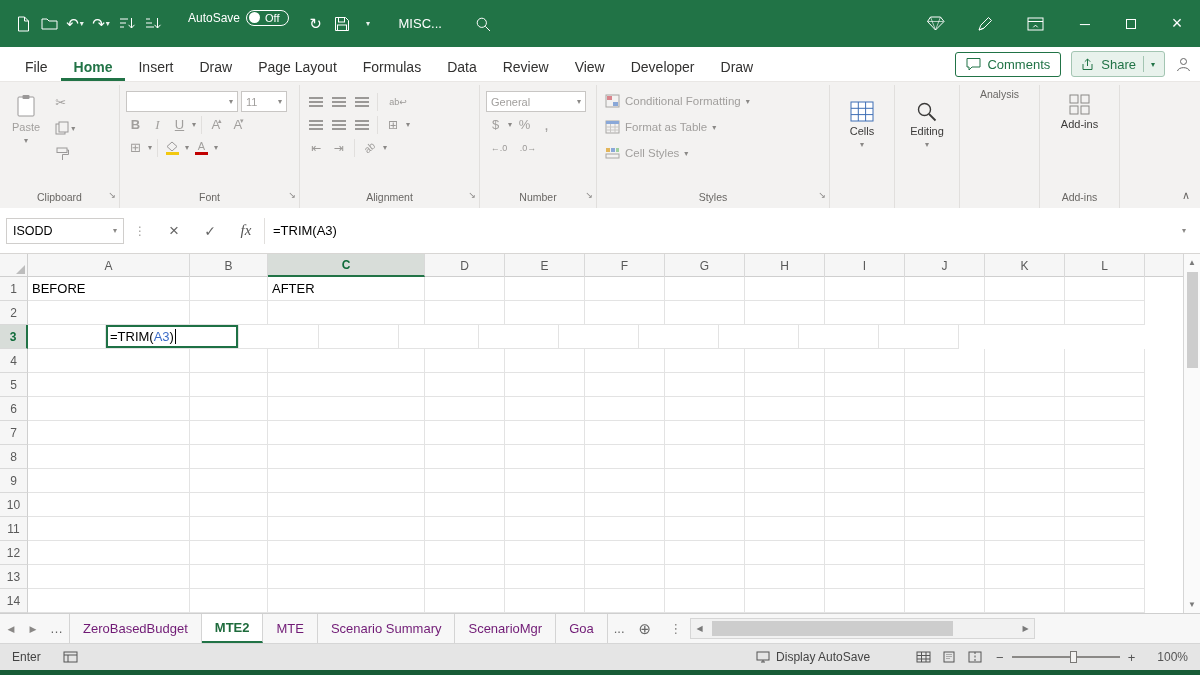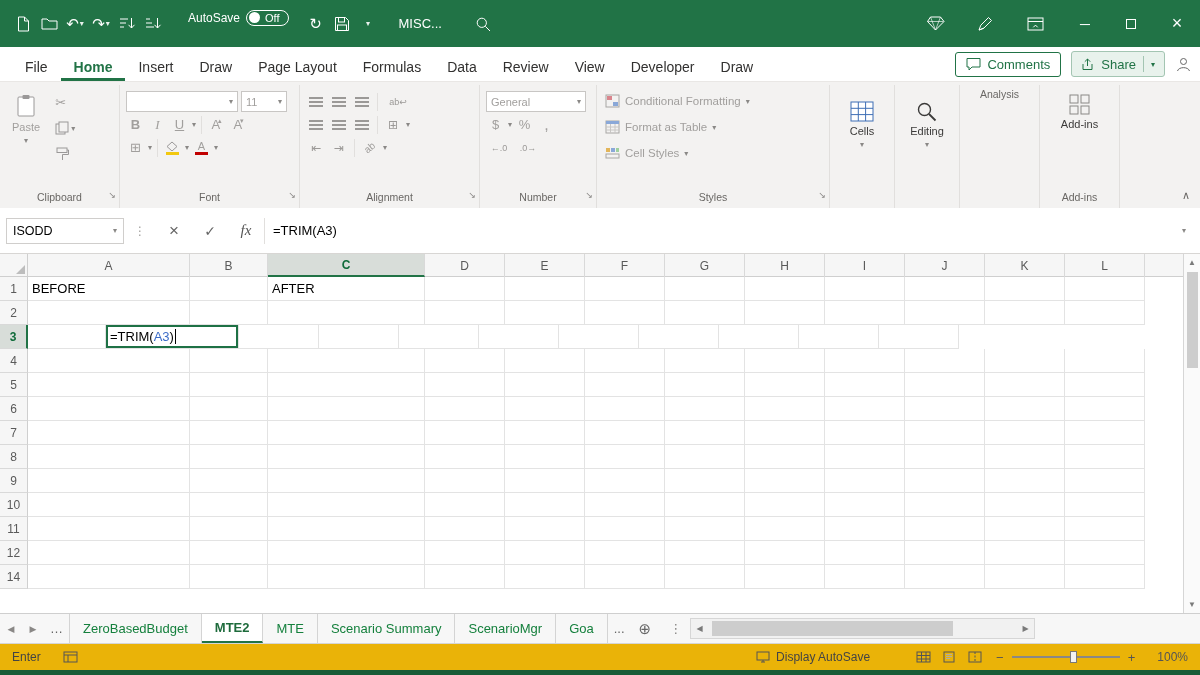--- a/index.html
+++ b/index.html
@@ -90,32 +90,32 @@
 .vscroll{width:17px;flex:none;background:#fafafa;border-left:1px solid #d6d6d6;display:flex;flex-direction:column;align-items:center;}
 .sarrow{font-size:8px;color:#7a7a7a;height:17px;display:flex;align-items:center;justify-content:center;width:100%;}
 .vthumb{width:11px;height:96px;background:#cdcdcd;margin-top:1px;}
 .vspace{flex:1;}
 
 
 .sheetbar{height:30px;background:#f7f7f7;border-top:1px solid #cfcfcf;display:flex;align-items:stretch;flex:none;font-size:13px;}
 .snav{width:22px;display:flex;align-items:center;justify-content:center;font-size:9px;color:#8a8886;}
 .sellip{display:flex;align-items:center;padding:0 6px;color:#666;}
 .stabs{display:flex;align-items:stretch;}
-.stab{display:flex;align-items:center;padding:0 13px;border-right:1px solid #d4d4d4;color:#15803d;}
+.stab{display:flex;align-items:center;padding:0 13px;border-right:1px solid #d4d4d4;color:#701a75;}
 .stabs .stab:first-child{border-left:1px solid #d4d4d4;}
 .stab.active{background:#fff;color:#1e6b3c;font-weight:700;border-bottom:2px solid #217346;}
 .saddbtn{display:flex;align-items:center;padding:0 8px;color:#666;font-size:15px;}
 .sdots{display:flex;align-items:center;color:#8a8886;padding:0 6px;margin-left:4px;}
 .hscroll{display:flex;align-items:center;margin:4px 8px 4px 2px;border:1px solid #d6d6d6;background:#f1f1f1;width:345px;}
 .hscroll .sarrow{width:17px;height:100%;}
 .htrack{flex:1;height:100%;position:relative;}
 .hthumb{position:absolute;left:4px;top:2px;bottom:2px;width:78%;background:#cdcdcd;}
 
 
-.statusbar{height:27px;background:#eab308;border-top:1px solid #d6d6d6;display:flex;align-items:center;flex:none;padding:0 12px;font-size:12px;color:#444;}
+.statusbar{height:27px;background:#e5e5e5;border-top:1px solid #d6d6d6;display:flex;align-items:center;flex:none;padding:0 12px;font-size:12px;color:#444;}
 .smode{margin-right:22px;}
 .sdisplay{display:flex;align-items:center;gap:6px;margin-left:auto;margin-right:40px;}
 .viewbtn{display:flex;align-items:center;justify-content:center;width:26px;height:20px;}
 .zoomglyph{margin:0 8px;color:#555;font-size:13px;}
 .ztrack{width:108px;height:2px;background:#8a8886;position:relative;}
 .zthumb{position:absolute;left:54%;top:-5px;width:7px;height:12px;background:#f3f2f1;border:1px solid #7a7876;}
 .zoomval{margin-left:14px;color:#555;}
 .greenstrip{height:5px;background:#185c37;flex:none;}
 svg{display:block;}
 </style>
@@ -692,20 +692,35 @@
             <div class="cell" style="width: 80px;"></div>
             <div class="cell" style="width: 80px;"></div>
             <div class="cell" style="width: 80px;"></div>
             <div class="cell" style="width: 80px;"></div>
             <div class="cell" style="width: 80px;"></div>
             <div class="cell" style="width: 80px;"></div>
             <div class="cell" style="width: 80px;"></div>
             <div class="cell" style="width: 80px;"></div>
           </div>
           <div class="grow">
+            <div class="rh">13</div>
+            <div class="cell" style="width: 162px;"></div>
+            <div class="cell" style="width: 78px;"></div>
+            <div class="cell" style="width: 157px;"></div>
+            <div class="cell" style="width: 80px;"></div>
+            <div class="cell" style="width: 80px;"></div>
+            <div class="cell" style="width: 80px;"></div>
+            <div class="cell" style="width: 80px;"></div>
+            <div class="cell" style="width: 80px;"></div>
+            <div class="cell" style="width: 80px;"></div>
+            <div class="cell" style="width: 80px;"></div>
+            <div class="cell" style="width: 80px;"></div>
+            <div class="cell" style="width: 80px;"></div>
+          </div>
+          <div class="grow">
             <div class="rh">14</div>
             <div class="cell" style="width: 162px;"></div>
             <div class="cell" style="width: 78px;"></div>
             <div class="cell" style="width: 157px;"></div>
             <div class="cell" style="width: 80px;"></div>
             <div class="cell" style="width: 80px;"></div>
             <div class="cell" style="width: 80px;"></div>
             <div class="cell" style="width: 80px;"></div>
             <div class="cell" style="width: 80px;"></div>
             <div class="cell" style="width: 80px;"></div>

